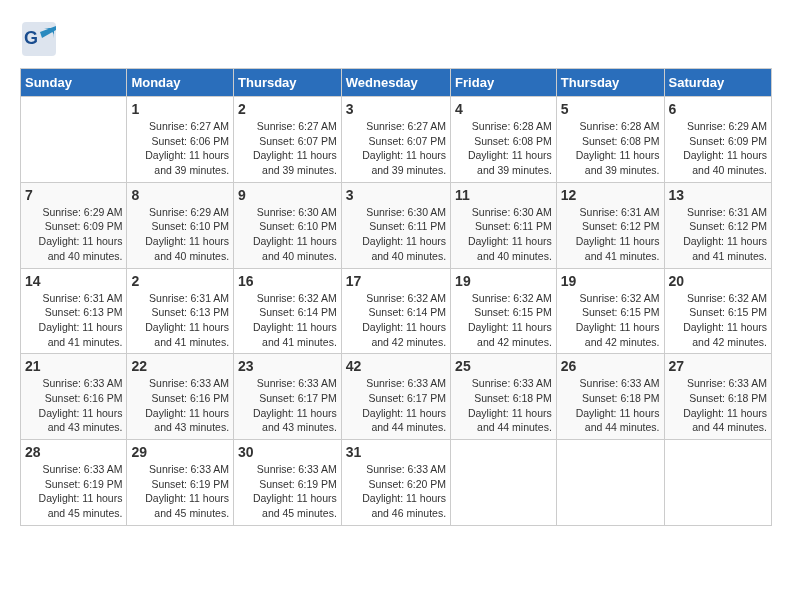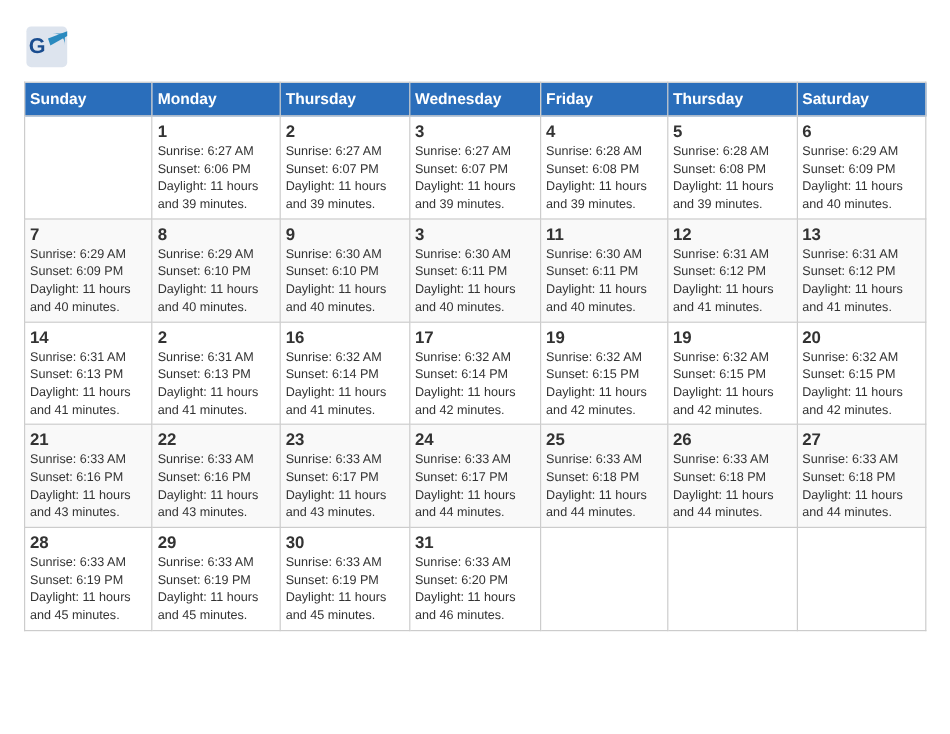--- a/index.html
+++ b/index.html
@@ -72,20 +72,21 @@
       font-size: 14px;
       font-weight: bold;
       color: #333;
       display: block;
       margin-bottom: 2px;
     }
     .day-info {
       color: #333;
       font-size: 10.5px;
       line-height: 1.4;
+      text-align: right;
     }
     tbody tr:nth-child(even) td {
       background-color: #f9f9f9;
     }
   </style>
 </head>
 <body>
 
 <div class="header">
   <div class="logo">
@@ -215,21 +216,21 @@
         </td>
         <td>
           <span class="day-num">22</span>
           <div class="day-info">Sunrise: 6:33 AM<br>Sunset: 6:16 PM<br>Daylight: 11 hours and 43 minutes.</div>
         </td>
         <td>
           <span class="day-num">23</span>
           <div class="day-info">Sunrise: 6:33 AM<br>Sunset: 6:17 PM<br>Daylight: 11 hours and 43 minutes.</div>
         </td>
         <td>
-          <span class="day-num">24</span>
+          <span class="day-num">42</span>
           <div class="day-info">Sunrise: 6:33 AM<br>Sunset: 6:17 PM<br>Daylight: 11 hours and 44 minutes.</div>
         </td>
         <td>
           <span class="day-num">25</span>
           <div class="day-info">Sunrise: 6:33 AM<br>Sunset: 6:18 PM<br>Daylight: 11 hours and 44 minutes.</div>
         </td>
         <td>
           <span class="day-num">26</span>
           <div class="day-info">Sunrise: 6:33 AM<br>Sunset: 6:18 PM<br>Daylight: 11 hours and 44 minutes.</div>
         </td>

